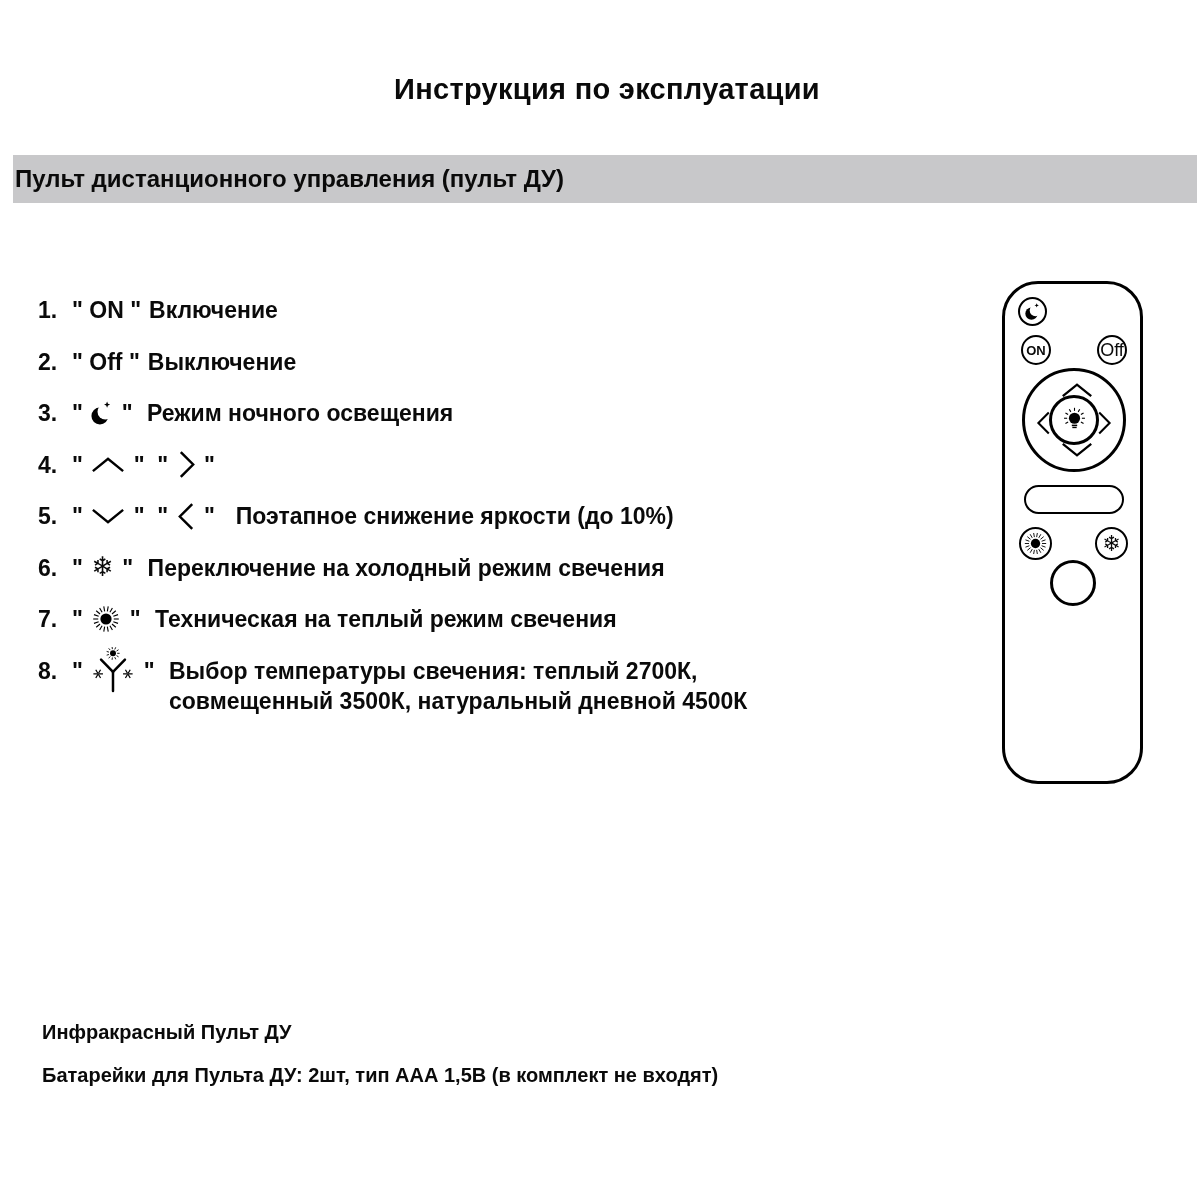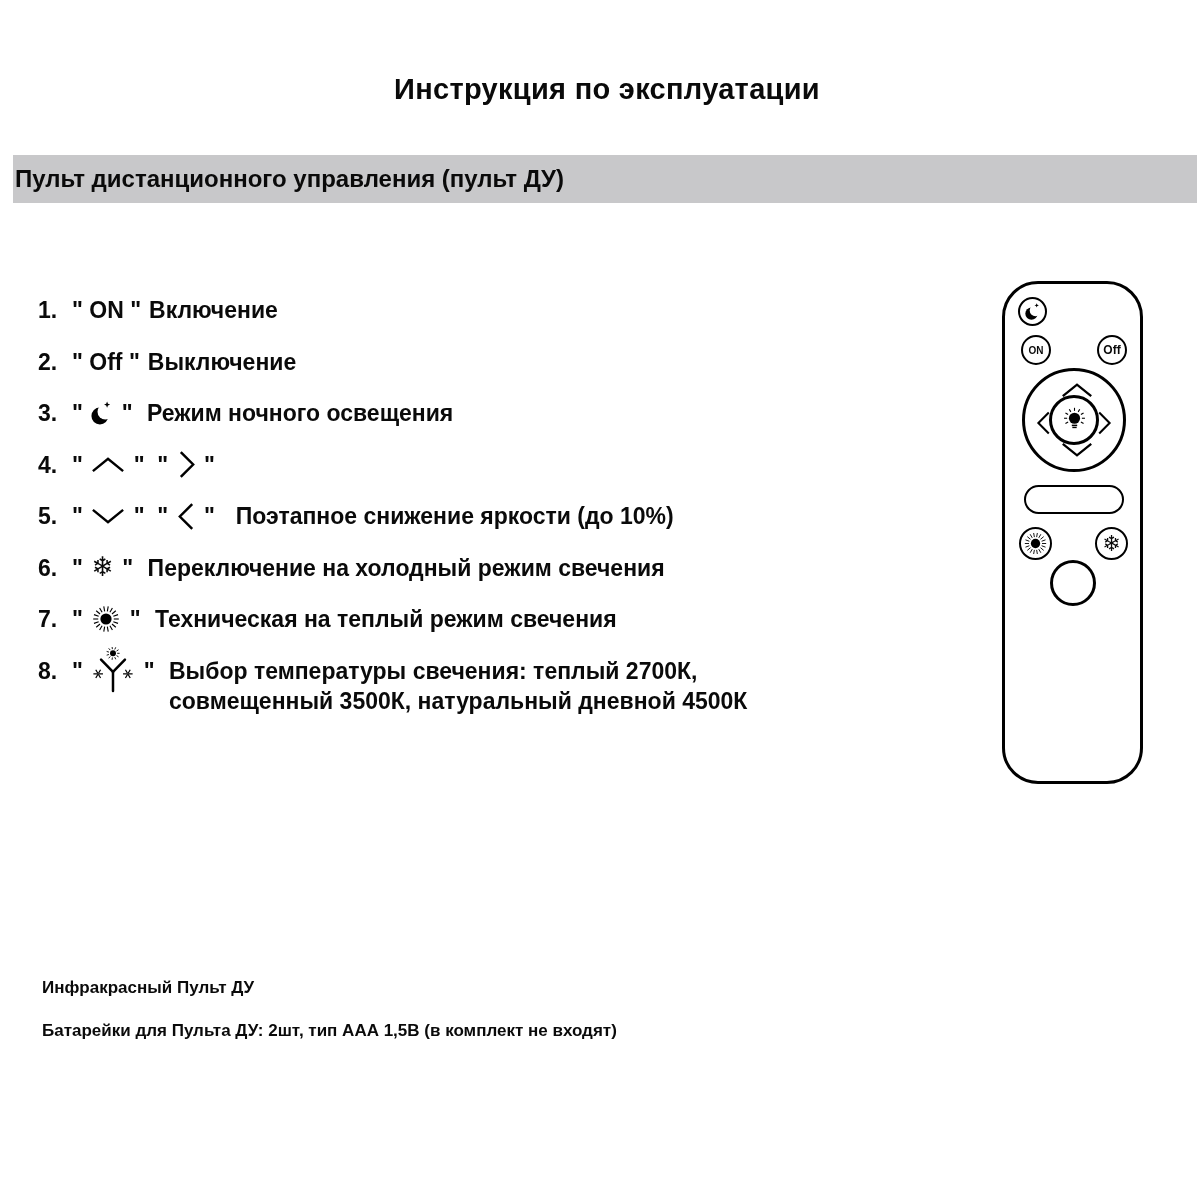--- a/index.html
+++ b/index.html
@@ -19,31 +19,31 @@
   li.item{display:flex;align-items:flex-start;margin-bottom:27.5px;height:24px;
           font-size:23px;font-weight:bold;line-height:24px;}
   .num{width:34px;flex:none;}
   .prefix{flex:none;display:inline-flex;align-items:center;height:24px;margin-right:8px;}
   .q{white-space:pre;}
   .icn{display:inline-flex;align-items:center;justify-content:center;height:24px;margin:0 2px;}
   .icn svg{display:block;}
   .snowglyph{line-height:1;}
   .text{line-height:30px;margin-top:-3px;}
 
-  .tech{position:absolute;left:42px;top:976px;font-size:17px;font-weight:bold;}
+  .tech{position:absolute;left:42px;top:1020px;font-size:20px;font-weight:bold;}
   .tech .tline{line-height:24px;margin-bottom:18.5px;white-space:nowrap;}
 
   
   .remote{position:absolute;left:1002px;top:281px;width:141px;height:503px;background:#fff;
           border:3px solid #000;border-radius:36px;box-sizing:border-box;}
   .rbtn{position:absolute;border:2.8px solid #000;border-radius:50%;box-sizing:border-box;
         display:flex;align-items:center;justify-content:center;background:#fff;}
   .moon-btn{left:13px;top:13px;width:29px;height:29px;}
-  .on-btn{left:16px;top:51px;width:30px;height:30px;font-size:10px;font-weight:bold;}
-  .off-btn{left:92px;top:51px;width:30px;height:30px;font-size:12px;font-weight:bold;}
+  .on-btn{left:16px;top:51px;width:30px;height:30px;font-size:13px;font-weight:bold;}
+  .off-btn{left:92px;top:51px;width:30px;height:30px;font-size:18px;font-weight:normal;}
   .dpad{position:absolute;left:17px;top:84px;width:104px;height:104px;border:3px solid #000;
         border-radius:50%;box-sizing:border-box;}
   .dpad .ch{position:absolute;display:flex;}
   .ch-up{left:33px;top:11px;}
   .ch-down{left:33px;bottom:11px;}
   .ch-left{left:11px;top:33px;}
   .ch-right{right:11px;top:33px;}
   .dpad-center{position:absolute;left:24px;top:24px;width:50px;height:50px;border:3px solid #000;
                border-radius:50%;box-sizing:border-box;display:flex;align-items:center;justify-content:center;background:#fff;}
   .pill{position:absolute;left:19px;top:201px;width:100px;height:29px;border:2.8px solid #000;

